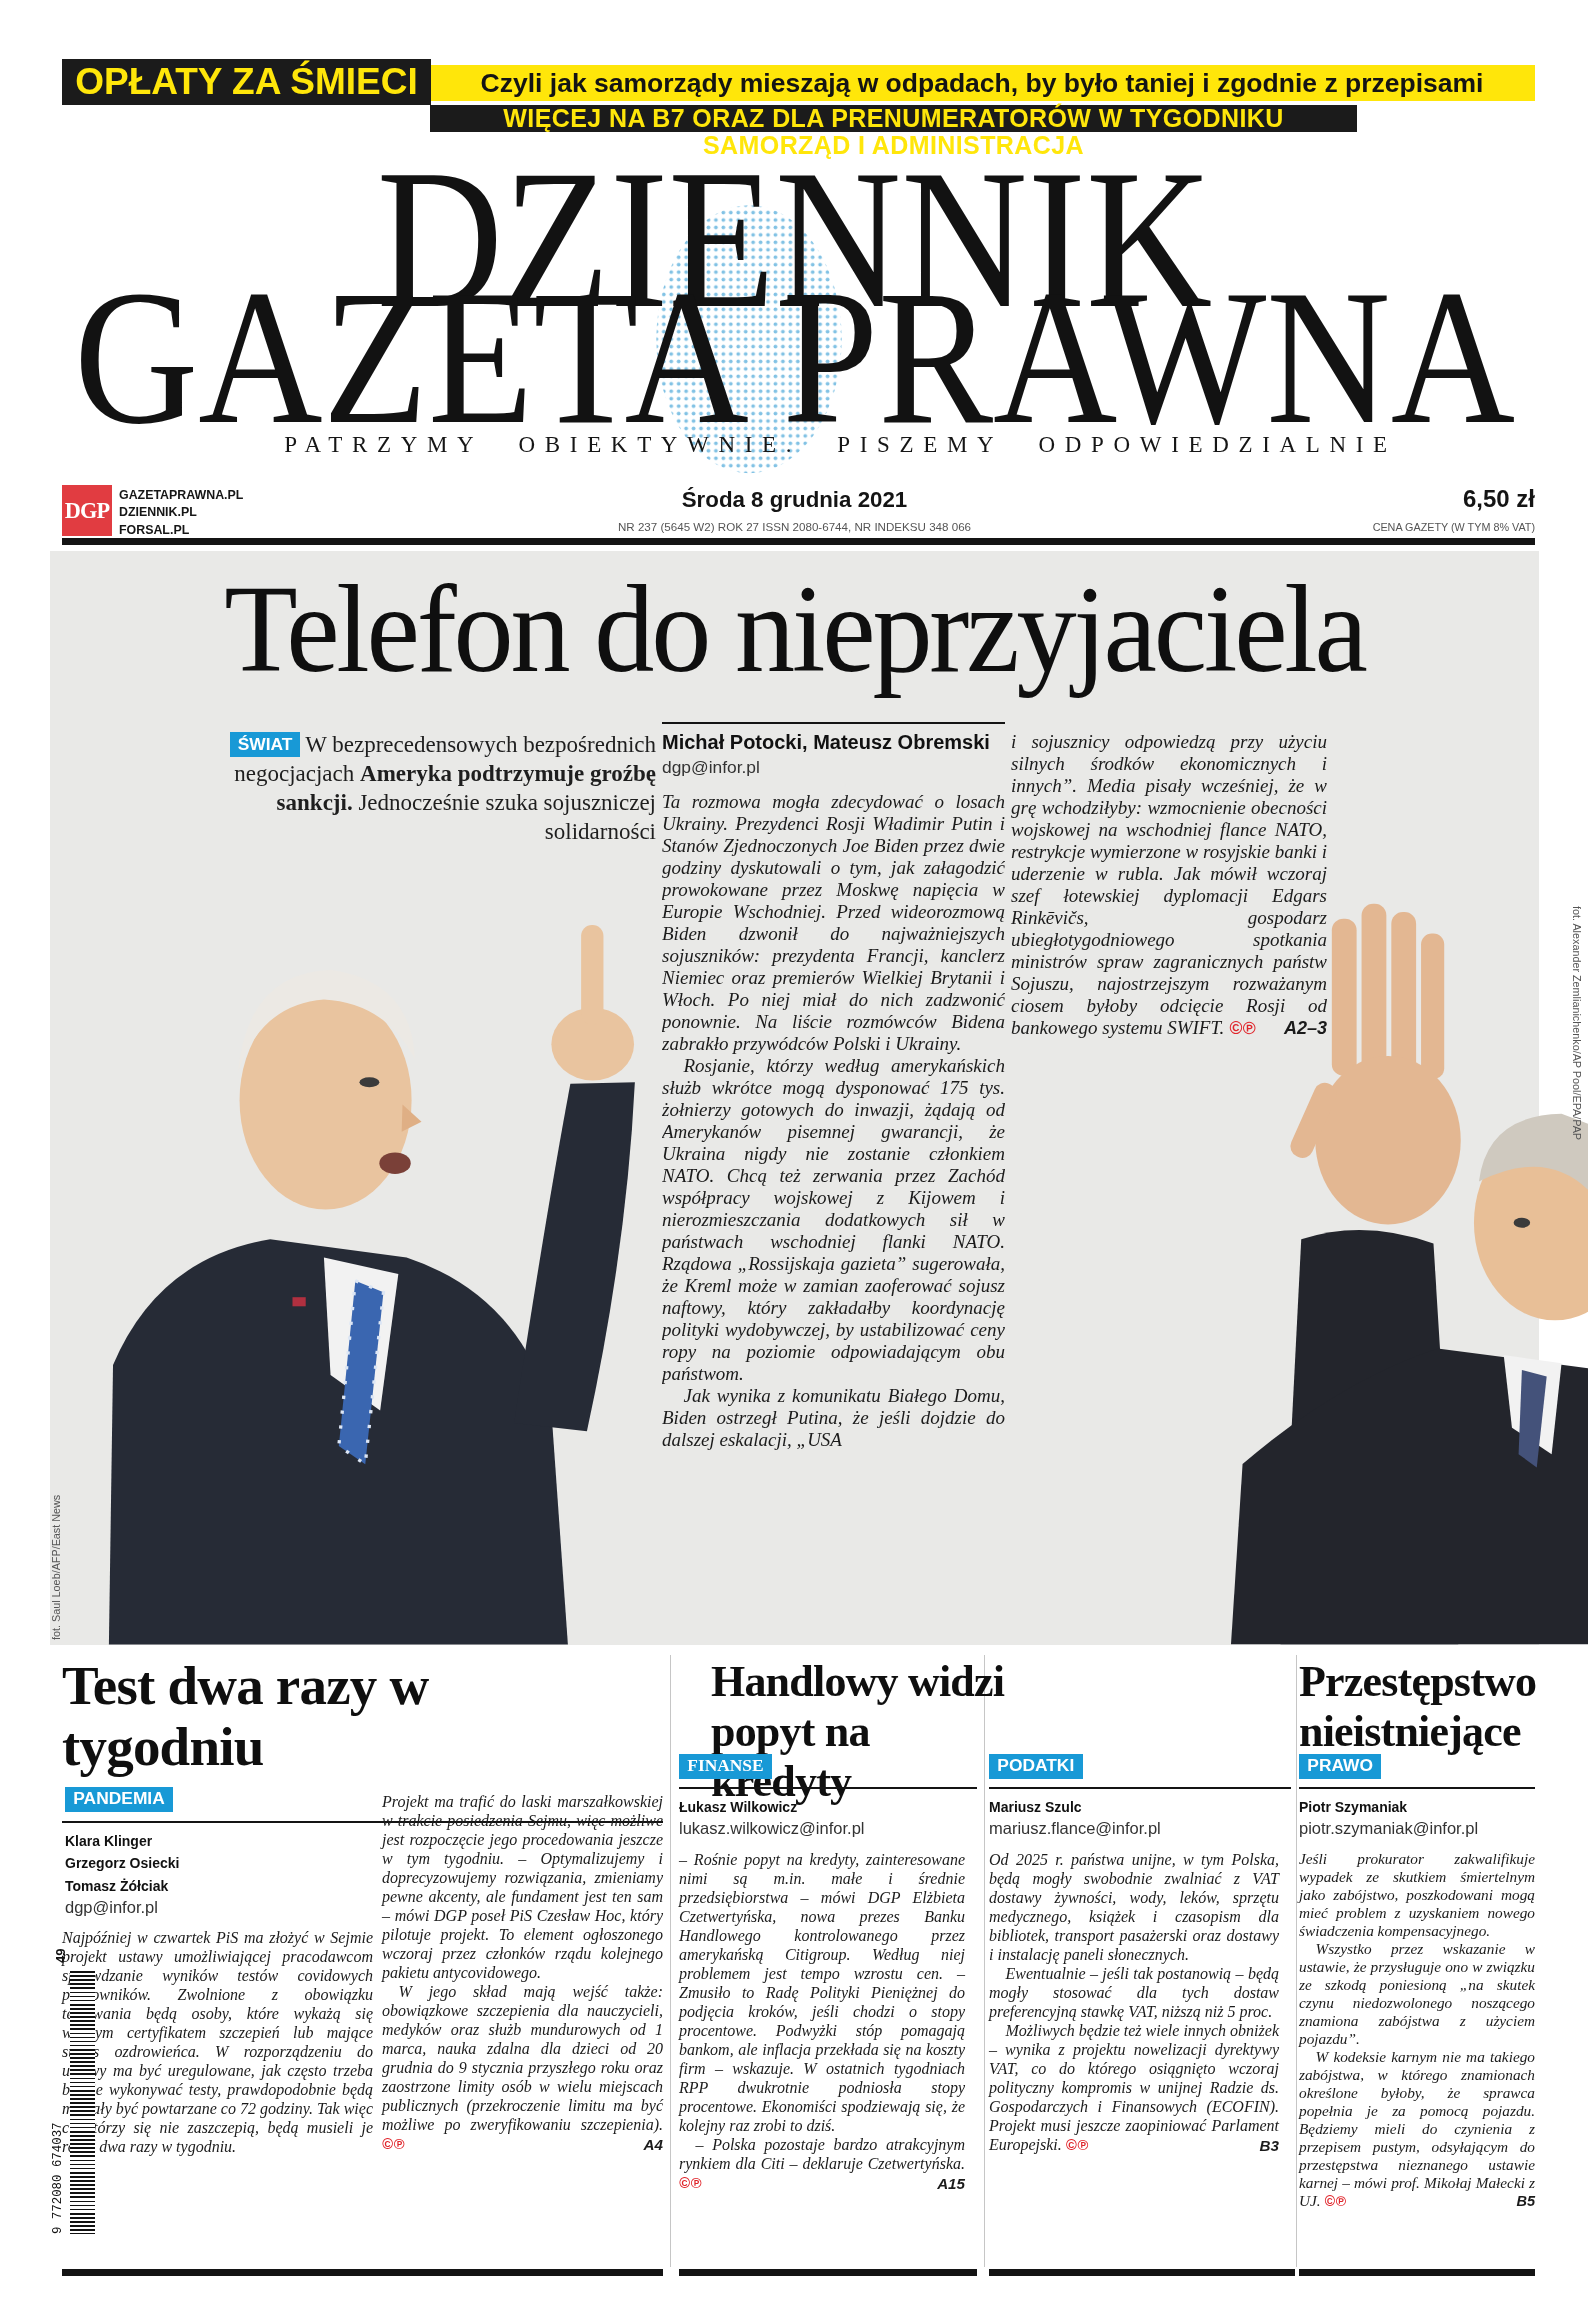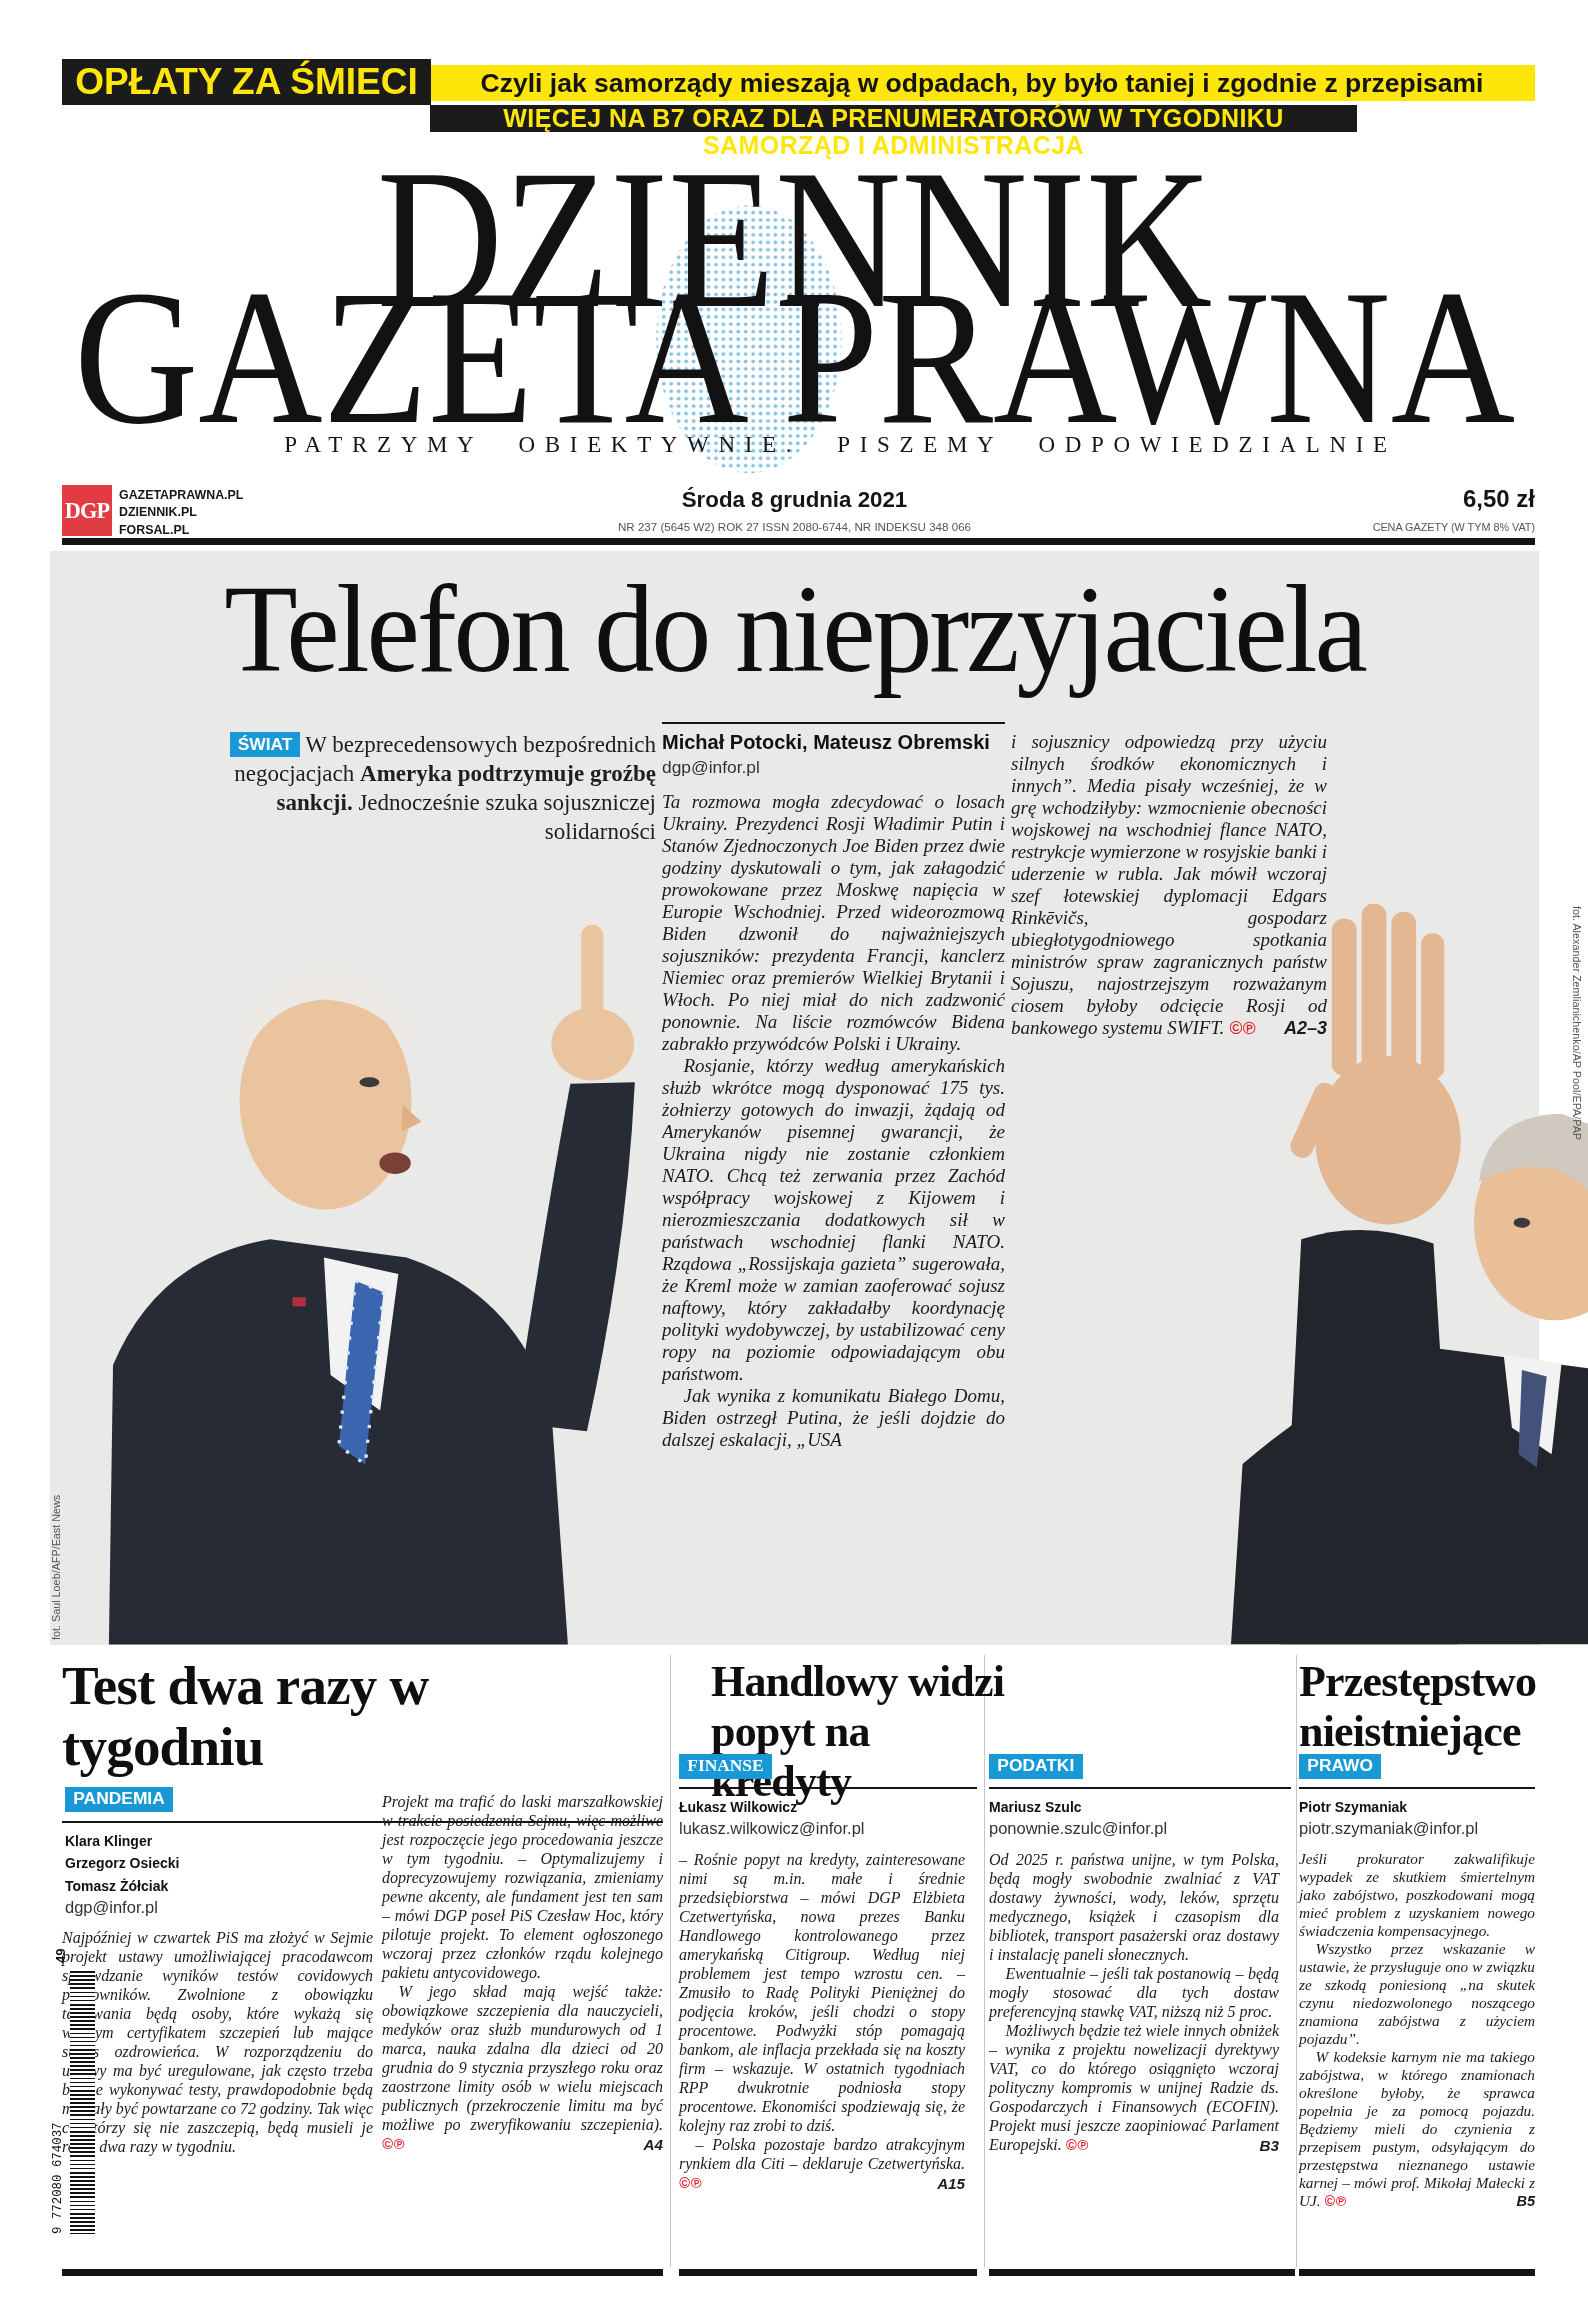--- a/index.html
+++ b/index.html
@@ -201,21 +201,21 @@
   <div class="abs body bbody" style="left:679px;top:1850px;width:286px;">
     <p>– Rośnie popyt na kredyty, zainteresowane nimi są m.in. małe i średnie przedsiębiorstwa – mówi DGP Elżbieta Czetwertyńska, nowa prezes Banku Handlowego kontrolowanego przez amerykańską Citigroup. Według niej problemem jest tempo wzrostu cen. – Zmusiło to Radę Polityki Pieniężnej do podjęcia kroków, jeśli chodzi o stopy procentowe. Podwyżki stóp pomagają bankom, ale inflacja przekłada się na koszty firm – wskazuje. W ostatnich tygodniach RPP dwukrotnie podniosła stopy procentowe. Ekonomiści spodziewają się, że kolejny raz zrobi to dziś.</p>
     <p class="lastp"><span>– Polska pozostaje bardzo atrakcyjnym rynkiem dla Citi – deklaruje Czetwertyńska.</span> <span class="cp">©℗</span><span class="pref">A15</span></p>
   </div>
   <div class="abs end-rule" style="left:679px;width:298px;"></div>
 
   <div class="abs" style="left:989px;top:1754px;"><span class="tag-sm">PODATKI</span></div>
   <div class="abs sec-rule" style="left:989px;top:1787px;width:302px;"></div>
   <div class="abs" style="left:989px;top:1796px;">
     <div class="auth">Mariusz Szulc</div>
-    <div class="mail">ponownie.szulc@infor.pl</div>
+    <div class="mail">mariusz.flance@infor.pl</div>
   </div>
   <div class="abs body bbody" style="left:989px;top:1850px;width:290px;">
     <p>Od 2025 r. państwa unijne, w tym Polska, będą mogły swobodnie zwalniać z VAT dostawy żywności, wody, leków, sprzętu medycznego, książek i czasopism dla bibliotek, transport pasażerski oraz dostawy i instalację paneli słonecznych.</p>
     <p>Ewentualnie – jeśli tak postanowią – będą mogły stosować dla tych dostaw preferencyjną stawkę VAT, niższą niż 5 proc.</p>
     <p class="lastp"><span>Możliwych będzie też wiele innych obniżek – wynika z projektu nowelizacji dyrektywy VAT, co do którego osiągnięto wczoraj polityczny kompromis w unijnej Radzie ds. Gospodarczych i Finansowych (ECOFIN). Projekt musi jeszcze zaopiniować Parlament Europejski.</span> <span class="cp">©℗</span><span class="pref">B3</span></p>
   </div>
   <div class="abs end-rule" style="left:989px;width:306px;"></div>
 
   <div class="abs art-headline hl4">Przestępstwo nieistniejące</div>
   <div class="abs" style="left:1299px;top:1754px;"><span class="tag-sm">PRAWO</span></div>

